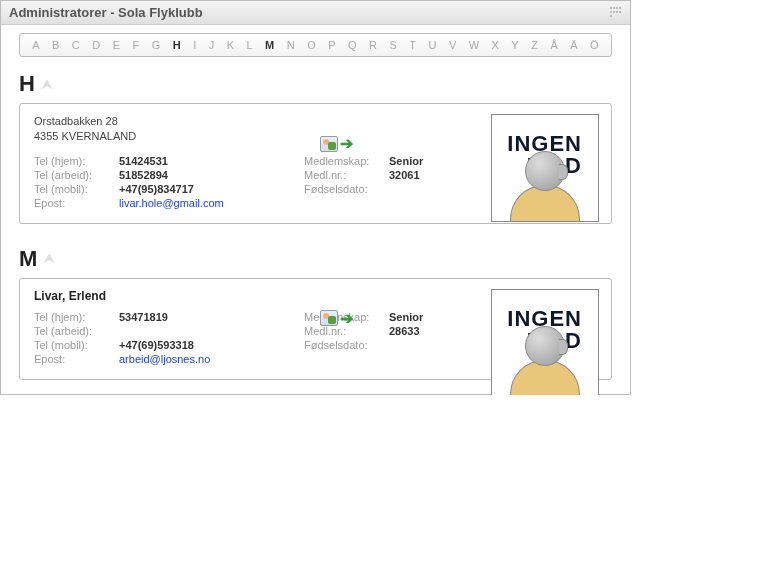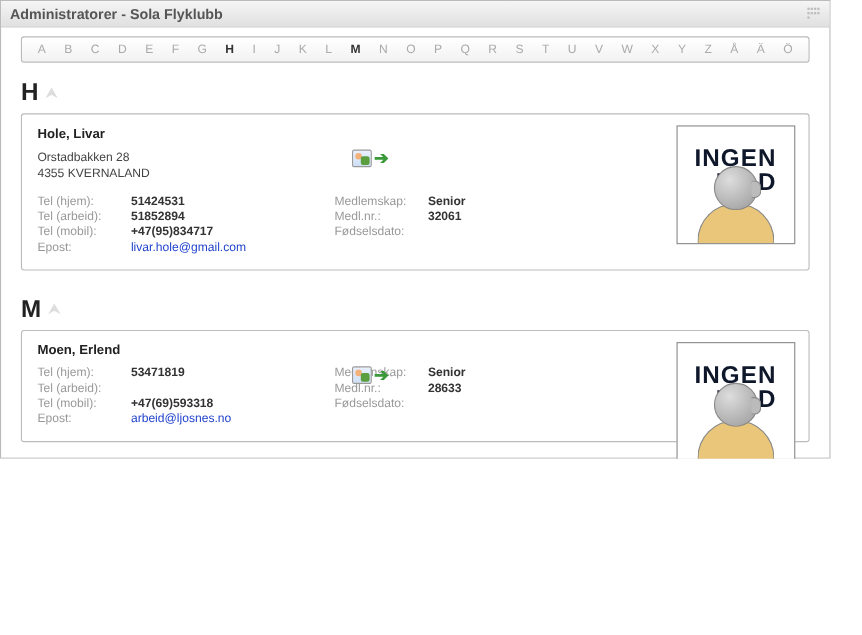--- a/index.html
+++ b/index.html
@@ -1,17 +1,17 @@
 <!DOCTYPE html>
 <html><head>
 <meta charset="utf-8">
 <style>
   * { box-sizing: border-box; margin: 0; padding: 0; }
   body { font-family: Verdana, Arial, sans-serif; font-size: 11px; background: #fff; color: #333; }
-  .window { width: 755px; border: 1px solid #bbb; background: #fff; }
+  .window { width: 631px; border: 1px solid #bbb; background: #fff; }
   .titlebar {
     background: linear-gradient(#f5f5f5, #e0e0e0);
     border-bottom: 1px solid #ccc; padding: 4px 8px;
     font-size: 13px; color: #555; font-weight: bold;
     display: flex; justify-content: space-between; align-items: center;
   }
   .grip { width: 12px; height: 12px; display: flex; flex-wrap: wrap; gap: 1px; }
   .grip span { width: 2px; height: 2px; background: #bbb; }
   .toolbar { display: flex; justify-content: space-between; padding: 10px 18px 6px; }
   .toolbar-left, .toolbar-right { display: flex; gap: 6px; }
@@ -146,21 +146,20 @@
       <span>Ö</span>
     </div>
 
   <div id="sections">
       <div class="section">
     <div class="section-head">
       <span class="letter">H</span>
       <span class="up-arrow">⮝</span>
     </div>
     <div class="card">
-      <div class="name">Hole, Livar</div>
       <div class="addr">Orstadbakken 28<br>4355 KVERNALAND</div>
       <div class="action-icon">
         <span class="person-ic"></span>
         <span class="arrow-ic">➔</span>
       </div>
       <div class="cols">
         <div class="col-left">
           <div class="row">
                 <span class="lbl">Tel (hjem):</span>
                 <span class="val">51424531</span>
@@ -199,21 +198,21 @@
         <div class="photo-body"></div>
       </div>
     </div>
       </div>
       <div class="section">
     <div class="section-head">
       <span class="letter">M</span>
       <span class="up-arrow">⮝</span>
     </div>
     <div class="card">
-      <div class="name">Moen, Erlend</div>
+      <div class="name">Livar, Erlend</div>
       <div class="action-icon">
         <span class="person-ic"></span>
         <span class="arrow-ic">➔</span>
       </div>
       <div class="cols">
         <div class="col-left">
           <div class="row">
                 <span class="lbl">Tel (hjem):</span>
                 <span class="val">53471819</span>
               </div>

